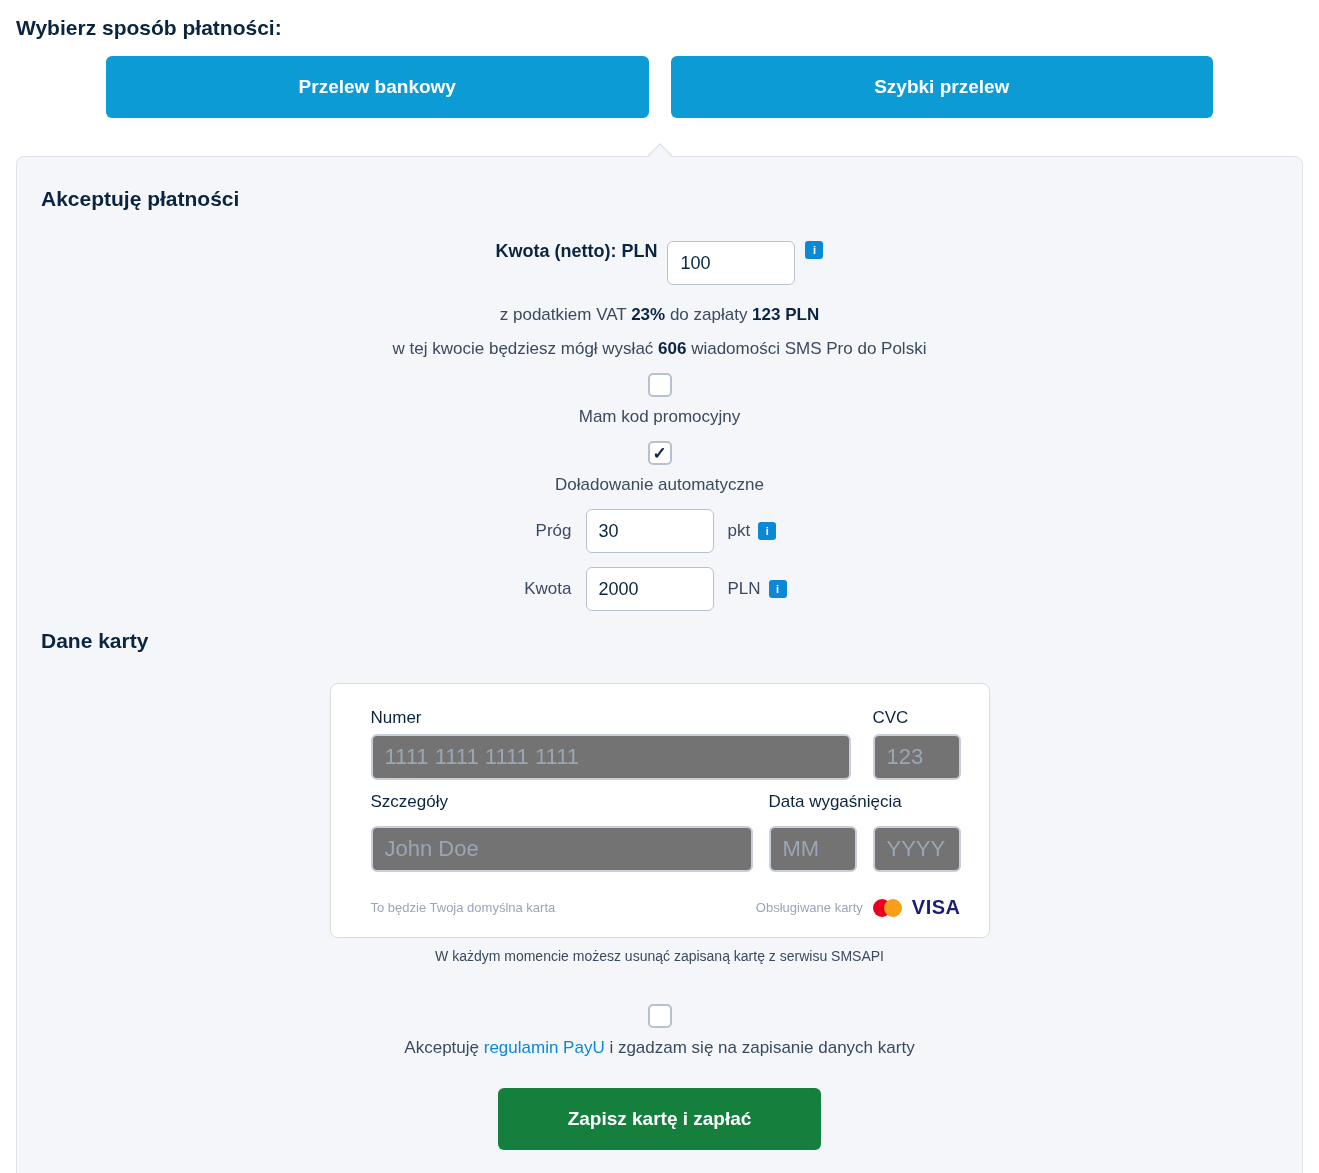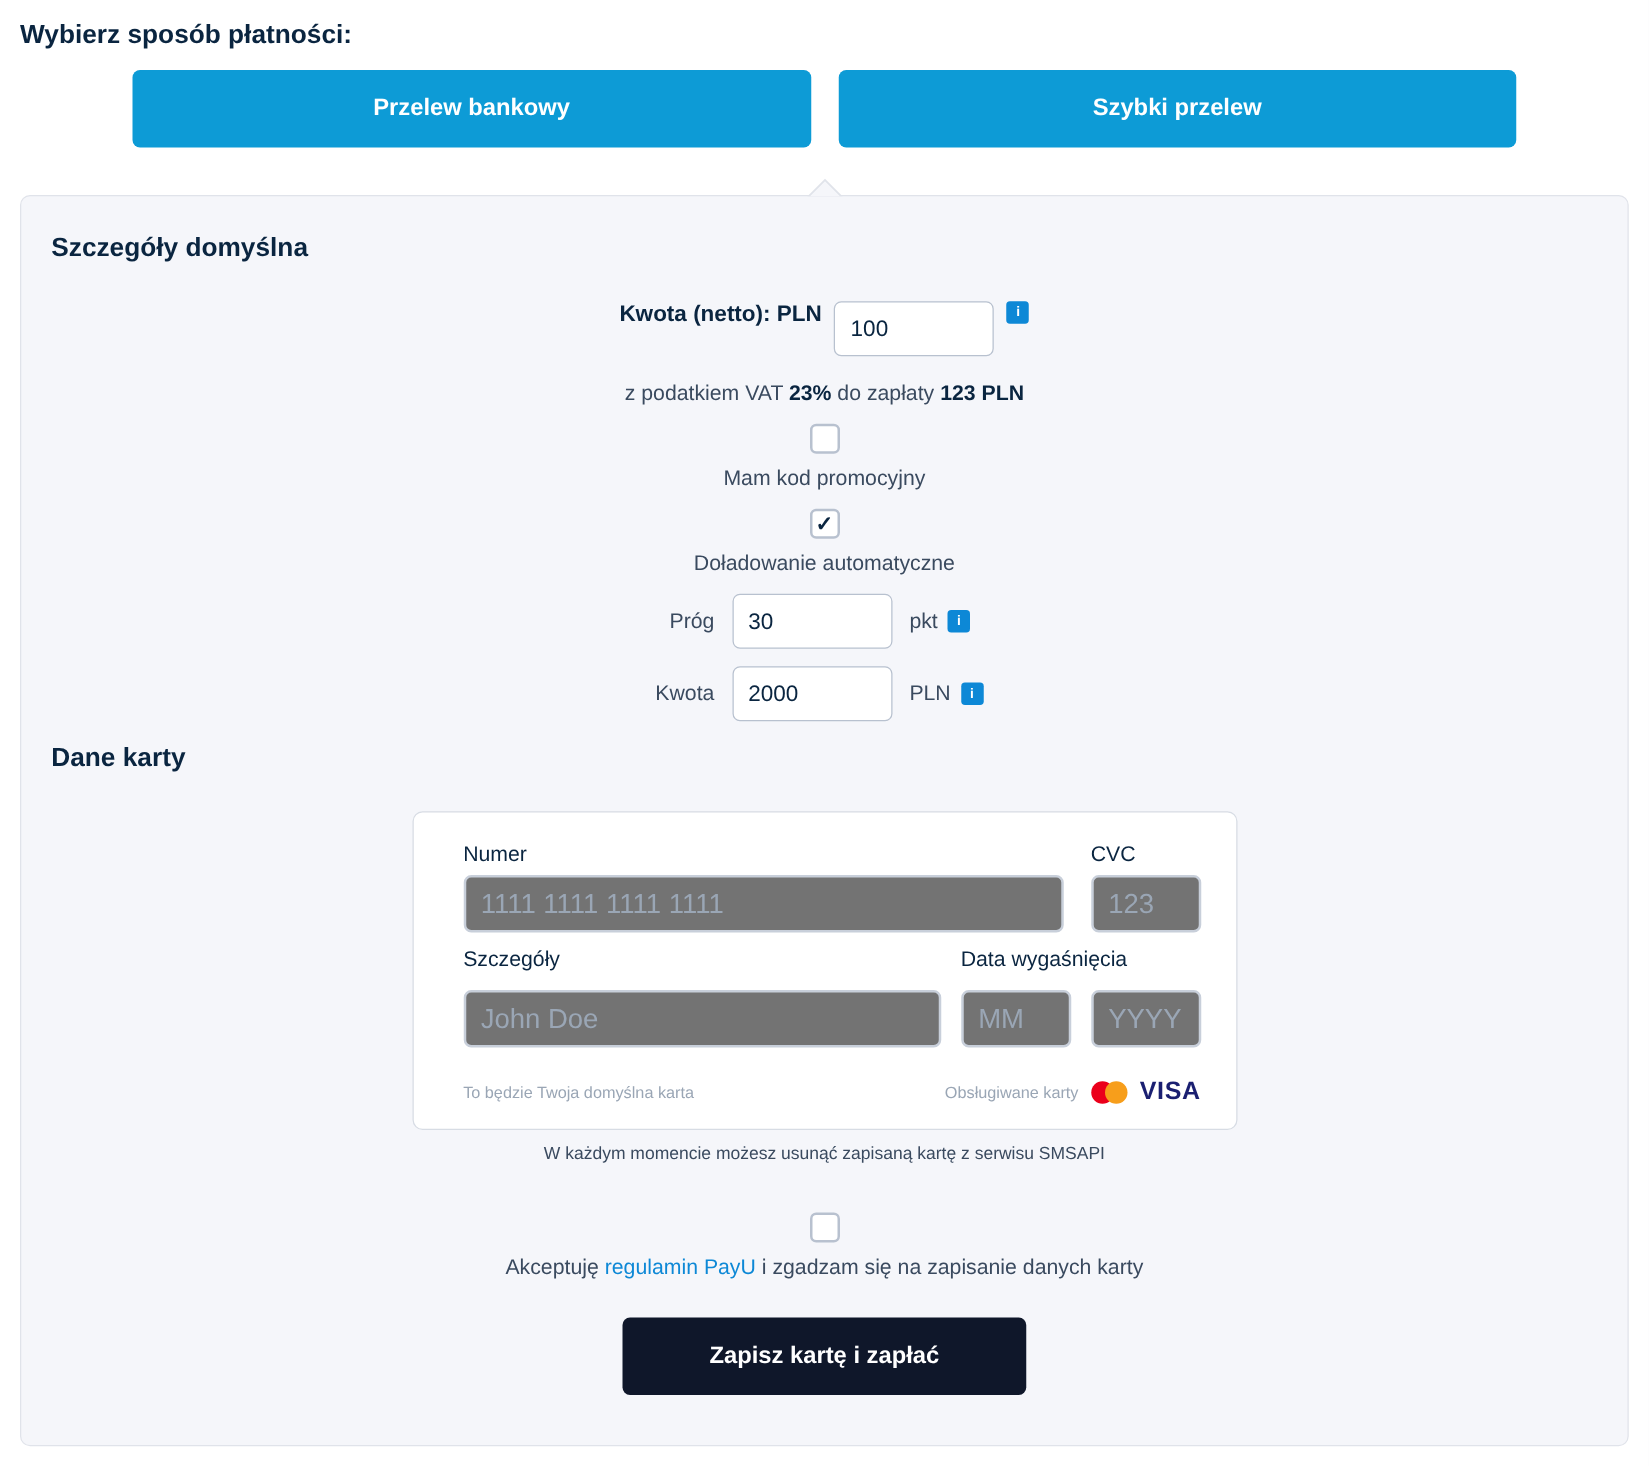--- a/index.html
+++ b/index.html
@@ -245,21 +245,21 @@
     text-align: center;
     font-size: 14px;
     color: #3a4a5f;
     margin-top: 10px;
     margin-bottom: 40px;
   }
   .accept-link { color: #0d88d6; cursor: pointer; }
   .submit-btn {
     display: block;
     margin: 30px auto 0 auto;
-    background: #0f172a;
+    background: #15803d;
     color: #fff;
     border: none;
     border-radius: 6px;
     font-size: 19px;
     font-weight: 600;
     padding: 20px 70px;
     cursor: pointer;
   }
   .exp-header {
     grid-column: 2 / span 2;
@@ -273,34 +273,37 @@
 <div class="tabs-row">
   <button class="tab-btn">Przelew bankowy</button>
   <button class="tab-btn">Szybki przelew</button>
 </div>
 
 <div class="panel-wrapper">
   <div class="panel-arrow-border"></div>
   <div class="panel-arrow"></div>
   <div class="panel">
 
-    <div class="section-title">Szczegóły domyślna</div>
+    <div class="section-title">Akceptuję płatności</div>
 
     <div class="form-center">
 
       <div class="row-inline">
         <span class="label-txt">Kwota (netto): PLN</span>
         <input type="number" class="num-input" value="100" style="">
         <span class="info-icon">i</span>
       </div>
 
       <div class="line-text">
         <span>z podatkiem VAT </span><b>23%</b><span> do zapłaty </span><b>123 PLN</b>
       </div>
 
+      <div class="line-text">
+        <span>w tej kwocie będziesz mógł wysłać </span><b>606</b><span> wiadomości SMS Pro do Polski</span>
+      </div>
 
       <div class="checkbox-row">
         <span class="cb"></span>
         <span>Mam kod promocyjny</span>
       </div>
 
       <div class="checkbox-row">
         <span class="cb checked"></span>
         <span>Doładowanie automatyczne</span>
       </div>

